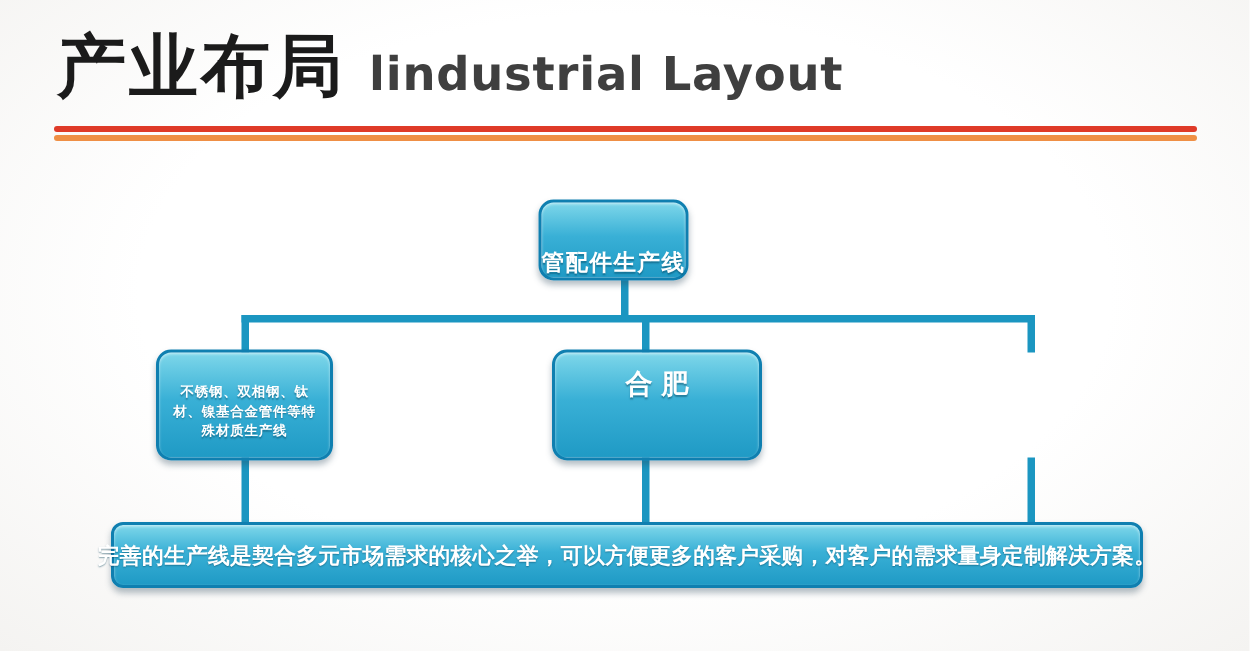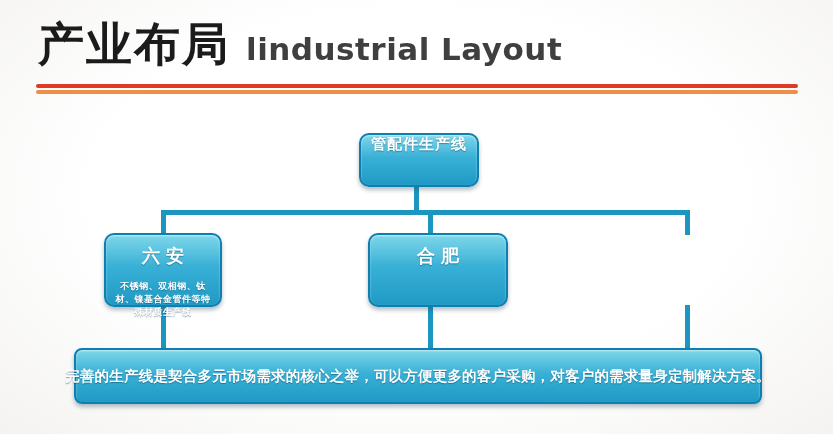--- a/index.html
+++ b/index.html
@@ -65,24 +65,24 @@
     text-align: center;
     text-shadow: 0 1px 1px rgba(0, 60, 85, 0.45);
   }
   .conn {
     position: absolute;
     background: #1b96c1;
   }
   .node-root {
     left: 359px;
     top: 133px;
-    width: 120px;
+    width: 100px;
     height: 54px;
     display: flex;
-    align-items: flex-start;
+    align-items: flex-end;
     justify-content: center;
   }
   .node-root .root-label {
     font-size: 15px;
     font-weight: 700;
     letter-spacing: 1px;
   }
   .branch {
     top: 233px;
     height: 74px;
@@ -105,21 +105,21 @@
   }
   .branch-0 { left: 104px; width: 118px; }
   .branch-1 { left: 368px; width: 140px; }
   .branch-2 { left: 628px; width: 120px; }
   .branch-2 .desc { margin-top: 4px; }
 
   .summary {
     left: 74px;
     top: 348px;
     width: 688px;
-    height: 56px;
+    height: 44px;
     border-radius: 8px;
     display: flex;
     align-items: center;
     justify-content: center;
   }
   .summary .summary-text {
     font-size: 14.5px;
     font-weight: 800;
     white-space: nowrap;
     letter-spacing: 0.2px;
@@ -147,21 +147,20 @@
   <div class="conn" style="left:685px; top:210px; width:5px; height:25px;"></div>
   <div class="conn" style="left:161px; top:305px; width:5px; height:45px;"></div>
   <div class="conn" style="left:428px; top:305px; width:5px; height:45px;"></div>
   <div class="conn" style="left:685px; top:305px; width:5px; height:45px;"></div>
 
   <div class="node node-root">
     <span class="root-label">管配件生产线</span>
   </div>
 
   <div class="node branch branch-0">
-    <div class="city">六安</div>
     <div class="desc">不锈钢、双相钢、钛材、镍基合金管件等特殊材质生产线</div>
   </div>
 
   <div class="node branch branch-1">
     <div class="city">合肥</div>
   </div>
 
 
   <div class="node summary">
     <span class="summary-text">完善的生产线是契合多元市场需求的核心之举，可以方便更多的客户采购，对客户的需求量身定制解决方案。</span>

